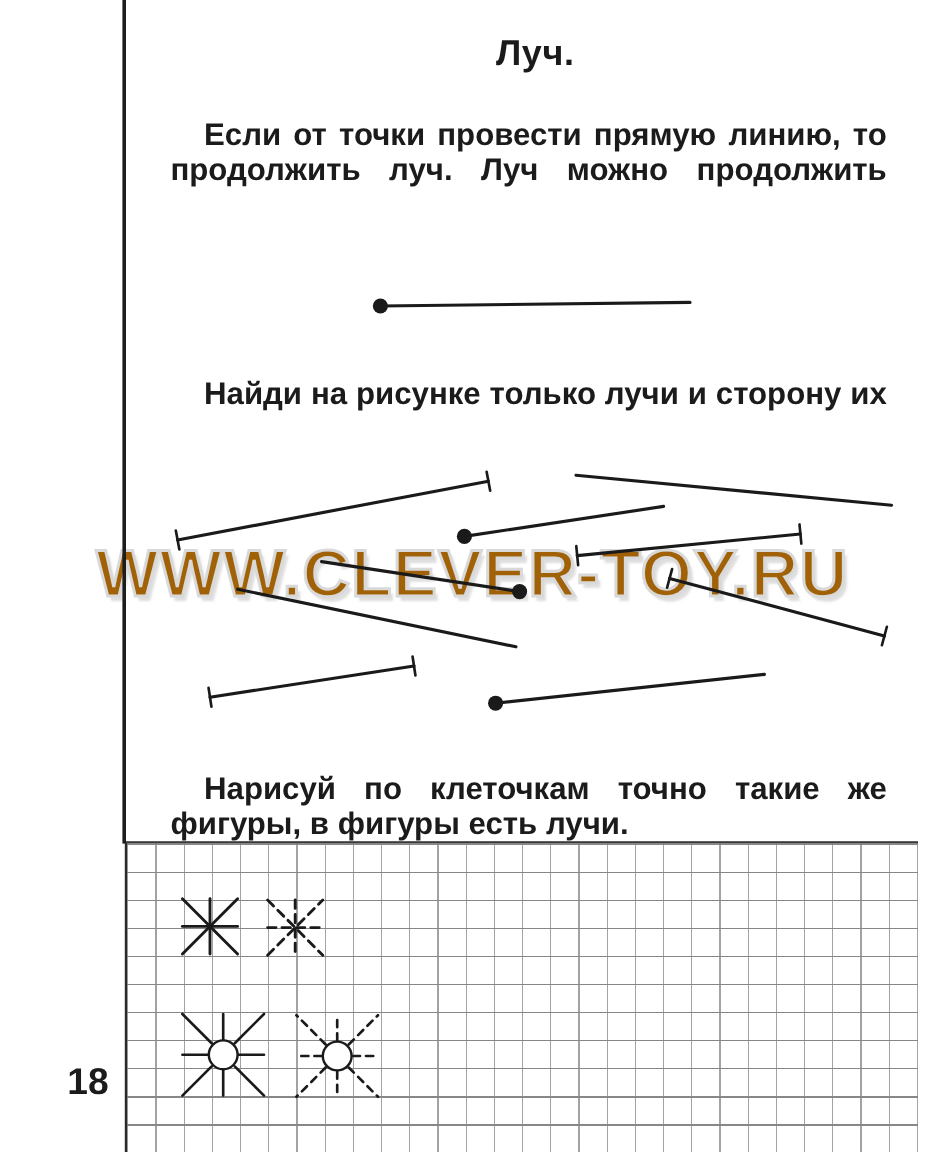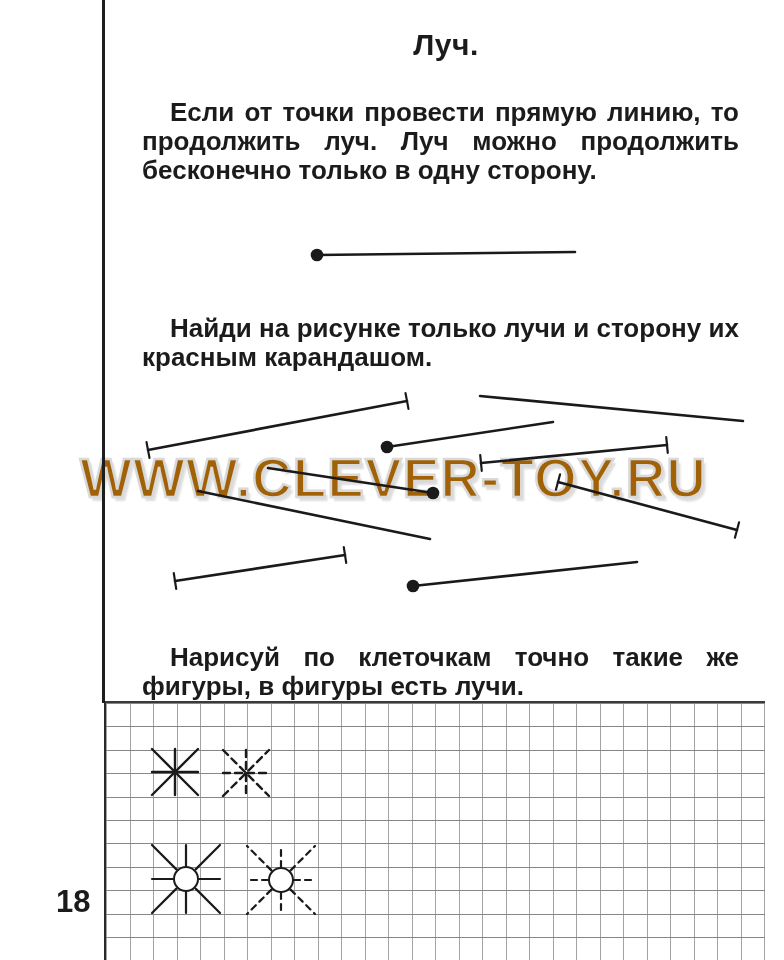--- a/index.html
+++ b/index.html
@@ -50,26 +50,24 @@
 </head>
 <body>
 
 <div id="left-rule" class="abs"></div>
 
 <div id="title" class="abs">Луч.</div>
 
 <div id="intro" class="para abs">
   <div class="tline tline-first">Если от точки провести прямую линию, то</div>
   <div class="tline">продолжить луч. Луч можно продолжить</div>
-  <div class="tline-last">бесконечно только в одну сторону.</div>
 </div>
 
 <div id="task1" class="para abs">
   <div class="tline tline-first">Найди на рисунке только лучи и сторону их</div>
-  <div class="tline-last">красным карандашом.</div>
 </div>
 
 <div id="task2" class="para abs">
   <div class="tline tline-first">Нарисуй по клеточкам точно такие же</div>
   <div class="tline-last">фигуры, в фигуры есть лучи.</div>
 </div>
 
 <div id="watermark" class="abs">WWW.CLEVER-TOY.RU</div>
 
 <div id="grid" class="abs"></div>

